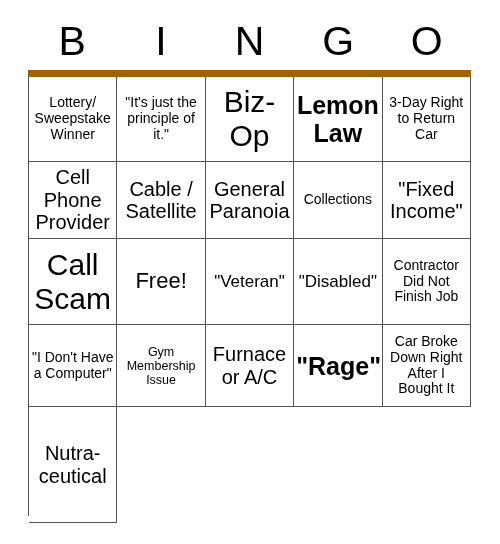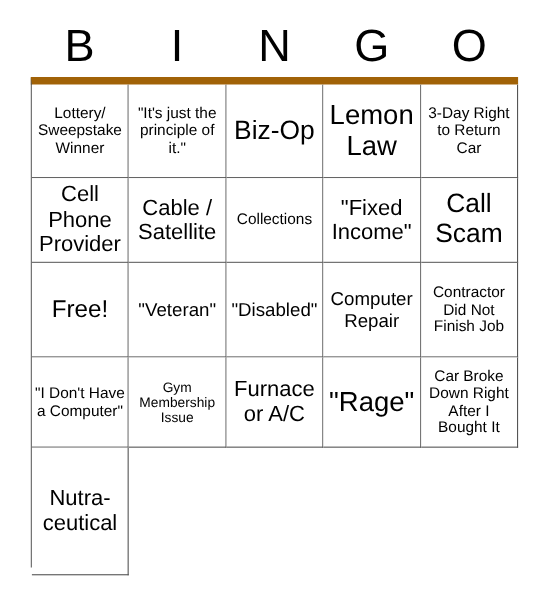--- a/index.html
+++ b/index.html
@@ -77,22 +77,22 @@
     line-height: 1.12;
     word-break: normal;
     hyphens: none;
   }
 
   
   .fs-xs  span { font-size: 12.5px; }
   .fs-s   span { font-size: 14px; }
   .fs-m   span { font-size: 17px; }
   .fs-l   span { font-size: 20px; }
-  .fs-xl  span { font-size: 25px; }
-  .fs-xxl span { font-size: 24px; }
+  .fs-xl  span { font-size: 25px; font-weight: bold; }
+  .fs-xxl span { font-size: 30px; }
   .fs-free span { font-size: 22px; }
 </style>
 </head>
 <body>
 
 <div class="card">
 
   <div class="header-row">
     <div class="header-cell">B</div>
     <div class="header-cell">I</div>
@@ -118,43 +118,43 @@
     <div class="cell fs-s">
         <span>3-Day Right to Return Car</span>
       </div>
 
     <div class="cell fs-l">
         <span>Cell Phone Provider</span>
       </div>
     <div class="cell fs-l">
         <span>Cable / Satellite</span>
       </div>
+    <div class="cell fs-l">
+        <span>General Paranoia</span>
+      </div>
     <div class="cell fs-s">
         <span>Collections</span>
       </div>
 
     <div class="cell fs-l">
         <span>"Fixed Income"</span>
       </div>
     <div class="cell fs-xxl">
         <span>Call Scam</span>
       </div>
     <div class="cell fs-free">
         <span>Free!</span>
       </div>
     <div class="cell fs-m">
         <span>"Veteran"</span>
       </div>
     <div class="cell fs-m">
         <span>"Disabled"</span>
       </div>
 
-    <div class="cell fs-m">
-        <span>Computer Repair</span>
-      </div>
     <div class="cell fs-s">
         <span>Contractor Did Not Finish Job</span>
       </div>
     <div class="cell fs-s">
         <span>"I Don't Have a Computer"</span>
       </div>
 
     <div class="cell fs-xs">
         <span>Gym Membership Issue</span>
       </div>

